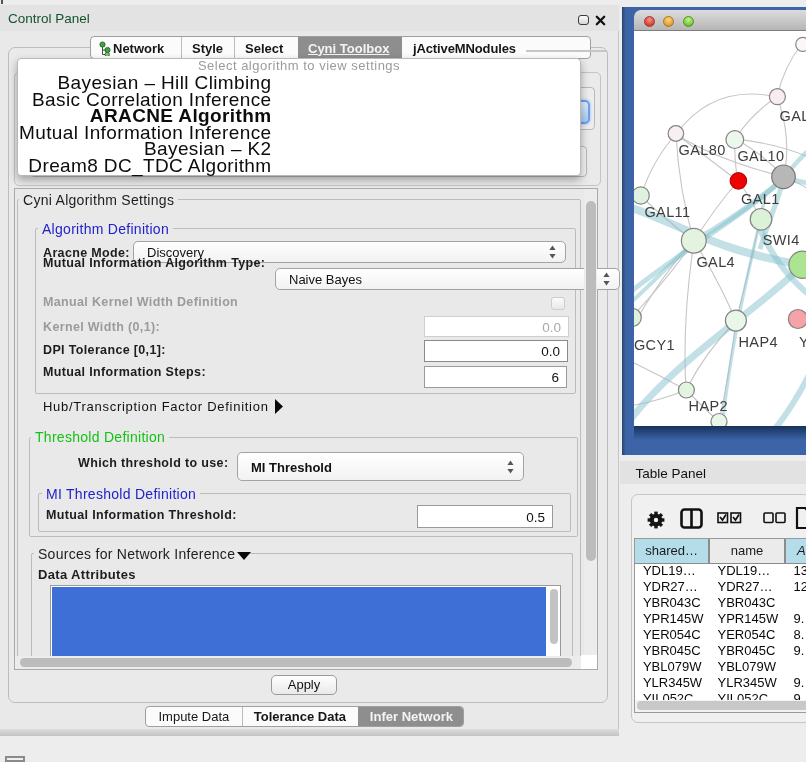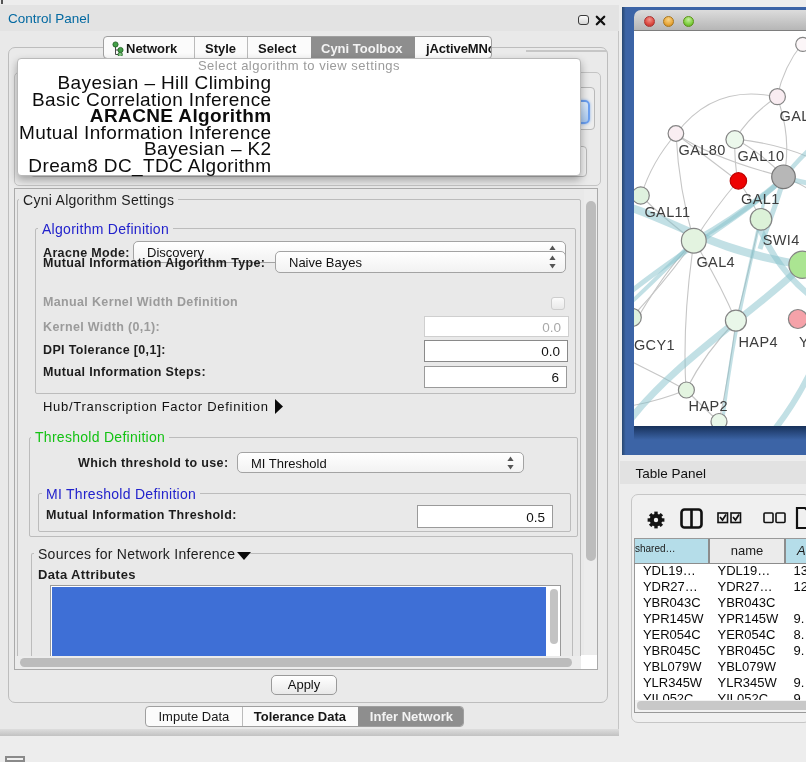--- a/index.html
+++ b/index.html
@@ -17,21 +17,21 @@
 .legend { position:absolute; background:#e9e9e9; padding:0 4px; font-size:14px; letter-spacing:0.28px; white-space:nowrap; }
 .gbox { position:absolute; border:1px solid #bcbcbc; border-radius:2px; }
 </style>
 </head>
 <body>
 <div id="root">
 
 <div class="abs" style="left:0;top:5px;width:619px;height:731px;background:#e9e9e9;border-right:1px solid #c5c5c5;"></div>
 <div class="abs" style="left:0;top:5px;width:619px;height:26px;background:#e3e3e3;"></div>
 <div class="abs" style="left:1px;top:0;width:2px;height:4px;background:#555;"></div>
-<div class="abs" style="left:8px;top:11px;font-size:13.5px;color:#0369a1;">Control Panel</div>
+<div class="abs" style="left:8px;top:11px;font-size:13.5px;color:#14532d;">Control Panel</div>
 
 <div class="abs" style="left:577.5px;top:14.5px;width:11px;height:10px;border:1.7px solid #3a3a3a;border-radius:3px;background:linear-gradient(#fbfbfb,#d5d5d5);"></div>
 <svg class="abs" style="left:595px;top:14.5px;" width="11" height="11" viewBox="0 0 11 11">
       <path d="M1.8 1.8 L9.2 9.2 M9.2 1.8 L1.8 9.2" stroke="#101010" stroke-width="2.3" stroke-linecap="round"></path>
     </svg>
 
 <div class="abs" style="left:0;top:729px;width:619px;height:7px;background:linear-gradient(#dddddd,#c2c2c2);"></div>
 
 <div class="abs" style="left:8px;top:47px;width:600px;height:656px;background:#eaeaea;border:1px solid #bdbdbd;border-radius:7px;"></div>
 
@@ -53,21 +53,21 @@
 <div class="lbl" style="left:43px;top:246px;">Aracne Mode:</div>
 <div class="combo" style="left:133px;top:241px;width:433px;height:22px;">
       <span class="tx">Discovery</span>
       <svg class="spin" viewBox="0 0 9 14">
         <path d="M4.5 0.5 L7.6 5 L1.4 5 Z" fill="#555"></path>
         <path d="M4.5 13.5 L7.6 9 L1.4 9 Z" fill="#555"></path>
       </svg>
     </div>
 
 <div class="lbl" style="left:43px;top:256px;">Mutual Information Algorithm Type:</div>
-<div class="combo" style="left:275px;top:251px;width:291px;height:22px;padding-left:32px;">
+<div class="combo" style="left:275px;top:268px;width:345px;height:22px;padding-left:32px;">
       <span class="tx">Naive Bayes</span>
       <svg class="spin" viewBox="0 0 9 14">
         <path d="M4.5 0.5 L7.6 5 L1.4 5 Z" fill="#555"></path>
         <path d="M4.5 13.5 L7.6 9 L1.4 9 Z" fill="#555"></path>
       </svg>
     </div>
 
 <div class="lbl gray" style="left:43px;top:295px;">Manual Kernel Width Definition</div>
 <div class="abs" style="left:551px;top:297px;width:14px;height:13px;background:linear-gradient(#fbfbfb,#e9e9e9);border:1px solid #cdcdcd;border-radius:3px;"></div>
 
@@ -88,21 +88,21 @@
 
 <div class="abs" style="left:43px;top:399px;font-size:13px;letter-spacing:0.72px;color:#111;">Hub/Transcription Factor Definition</div>
 <svg class="abs" style="left:274px;top:399px;" width="10" height="15" viewBox="0 0 10 15">
       <path d="M1 0 L9 7.5 L1 15 Z" fill="#0a0a0a"></path>
     </svg>
 
 <div class="gbox" style="left:29px;top:437px;width:549px;height:100px;"></div>
 <div class="legend" style="left:31px;top:429px;color:#13c213;">Threshold Definition</div>
 
 <div class="lbl" style="left:78px;top:456px;">Which threshold to use:</div>
-<div class="combo" style="left:237px;top:452px;width:287px;height:21px;">
+<div class="combo" style="left:237px;top:452px;width:287px;height:29px;font-weight:bold;">
       <span class="tx">MI Threshold</span>
       <svg class="spin" viewBox="0 0 9 14">
         <path d="M4.5 0.5 L7.6 5 L1.4 5 Z" fill="#555"></path>
         <path d="M4.5 13.5 L7.6 9 L1.4 9 Z" fill="#555"></path>
       </svg>
     </div>
 
 <div class="gbox" style="left:38px;top:493px;width:533px;height:39px;"></div>
 <div class="legend" style="left:42px;top:486px;color:#2222cc;">MI Threshold Definition</div>
 
@@ -131,28 +131,28 @@
 <div class="abs" style="left:271px;top:675px;width:66px;height:20px;background:linear-gradient(#ffffff,#e9e9e9);border:1px solid #9a9a9a;border-radius:5px;text-align:center;font-size:13px;color:#111;line-height:18px;">Apply</div>
 
 <div class="abs" style="left:144.9px;top:706.3px;width:318.7px;height:20.5px;background:#fbfbfb;border:1px solid #9f9f9f;border-radius:4px;overflow:hidden;">
   <div class="abs" style="left:96.3px;top:0;width:1px;height:21px;background:#bbb;"></div>
   <div class="abs" style="left:212.3px;top:0;width:106.4px;height:21px;background:#8e8e8e;"></div>
   <div class="abs" style="left:0;top:0;width:96px;height:20.5px;text-align:center;font-size:13px;font-weight:normal;color:#161616;line-height:19px;">Impute Data</div>
   <div class="abs" style="left:96px;top:0;width:116px;height:20.5px;text-align:center;font-size:13px;font-weight:bold;color:#161616;line-height:19px;">Tolerance Data</div>
   <div class="abs" style="left:212.3px;top:0;width:106.4px;height:20.5px;text-align:center;font-size:13px;font-weight:bold;color:#f4f4f4;line-height:19px;">Infer Network</div>
 </div>
 
-<div class="abs" style="left:103px;top:36px;width:389px;height:22.6px;background:#fbfbfb;border:1px solid #9f9f9f;border-radius:4px;overflow:hidden;">
+<div class="abs" style="left:90px;top:36px;width:501px;height:22.6px;background:#fbfbfb;border:1px solid #9f9f9f;border-radius:4px;overflow:hidden;">
   <div class="abs" style="left:89.5px;top:0;width:1px;height:23px;background:#bbb;"></div>
   <div class="abs" style="left:142.5px;top:0;width:1px;height:23px;background:#bbb;"></div>
   <div class="abs" style="left:206.7px;top:0;width:103.9px;height:23px;background:#8e8e8e;"></div>
   <div class="abs" style="left:22px;top:3.5px;font-size:13px;font-weight:bold;color:#161616;">Network</div>
   <div class="abs" style="left:101px;top:3.5px;font-size:13px;font-weight:bold;color:#161616;">Style</div>
   <div class="abs" style="left:154px;top:3.5px;font-size:13px;font-weight:bold;color:#161616;">Select</div>
-  <div class="abs" style="left:217px;top:3.5px;font-size:13px;font-weight:bold;color:#f4f4f4;">Cyni Toolbox</div>
+  <div class="abs" style="left:217px;top:3.5px;font-size:13px;font-weight:bold;color:#f4f4f4;text-decoration:underline;">Cyni Toolbox</div>
   <div class="abs" style="left:322px;top:3.5px;font-size:13px;font-weight:bold;letter-spacing:-0.12px;color:#161616;">jActiveMNodules</div>
   <svg class="abs" style="left:7px;top:3.5px;" width="14" height="15" viewBox="0 0 14 15">
         <g stroke="#4a4a4a" stroke-width="1" fill="none">
           <path d="M4.5 5 L4.5 13.5 L8 13.5"></path>
           <path d="M4.5 9 L8 9"></path>
         </g>
         <g fill="#44a048" stroke="#1d5c20" stroke-width="0.8">
           <circle cx="4.5" cy="3.5" r="2.6"></circle>
           <circle cx="9.5" cy="9" r="2.6"></circle>
           <circle cx="9.2" cy="13.5" r="2.2" fill="#7fc47f"></circle>
@@ -289,21 +289,21 @@
       <path d="M2 2 L10 2 L16 8 L16 22 L2 22 Z" fill="none" stroke="#111" stroke-width="2.2"></path>
     </svg>
 
 <div class="abs" style="left:634px;top:537.5px;width:172px;height:174px;background:#fff;border-left:1px solid #999;border-top:1px solid #999;"></div>
 <div class="abs" style="left:635px;top:538.5px;width:73px;height:24.5px;background:#b5dde9;"></div>
 <div class="abs" style="left:710px;top:538.5px;width:74px;height:24.5px;background:#ebebeb;"></div>
 <div class="abs" style="left:786px;top:538.5px;width:20px;height:24.5px;background:#b5dde9;"></div>
 <div class="abs" style="left:708px;top:538.5px;width:2px;height:24.5px;background:#8c8c8c;"></div>
 <div class="abs" style="left:784px;top:538.5px;width:2px;height:24.5px;background:#8c8c8c;"></div>
 <div class="abs" style="left:634px;top:562.5px;width:172px;height:1px;background:#8c8c8c;"></div>
-<div class="abs" style="left:635px;top:543px;width:63px;text-align:left;font-size:10px;color:#1c1c1c;">shared…</div>
+<div class="abs" style="left:635px;top:543px;width:63px;text-align:right;font-size:13px;color:#1c1c1c;">shared…</div>
 <div class="abs" style="left:710px;top:543px;width:74px;text-align:center;font-size:13px;color:#1c1c1c;">name</div>
 <div class="abs" style="left:797px;top:543px;font-size:13px;color:#1c1c1c;font-style:italic;">A</div>
 
 <div class="abs" style="left:642.9px;top:563px;font-size:13px;color:#0a0a0a;line-height:16px;">YDL19…<br>YDR27…<br>YBR043C<br>YPR145W<br>YER054C<br>YBR045C<br>YBL079W<br>YLR345W<br>YIL052C</div>
 <div class="abs" style="left:717.5px;top:563px;font-size:13px;color:#0a0a0a;line-height:16px;">YDL19…<br>YDR27…<br>YBR043C<br>YPR145W<br>YER054C<br>YBR045C<br>YBL079W<br>YLR345W<br>YIL052C</div>
 <div class="abs" style="left:793.5px;top:563px;font-size:13px;color:#0a0a0a;line-height:16px;">13<br>12<br>&nbsp;<br>9.<br>8.<br>9.<br>&nbsp;<br>9.<br>9.</div>
 
 <div class="abs" style="left:634px;top:699.5px;width:172px;height:12px;background:#f2f2f2;border-left:1px solid #999;"></div>
 <div class="abs" style="left:637px;top:701px;width:169px;height:8.5px;background:#c8c8c8;border-radius:4px 0 0 4px;"></div>
 <div class="abs" style="left:634px;top:711.5px;width:172px;height:1px;background:#999;"></div>

